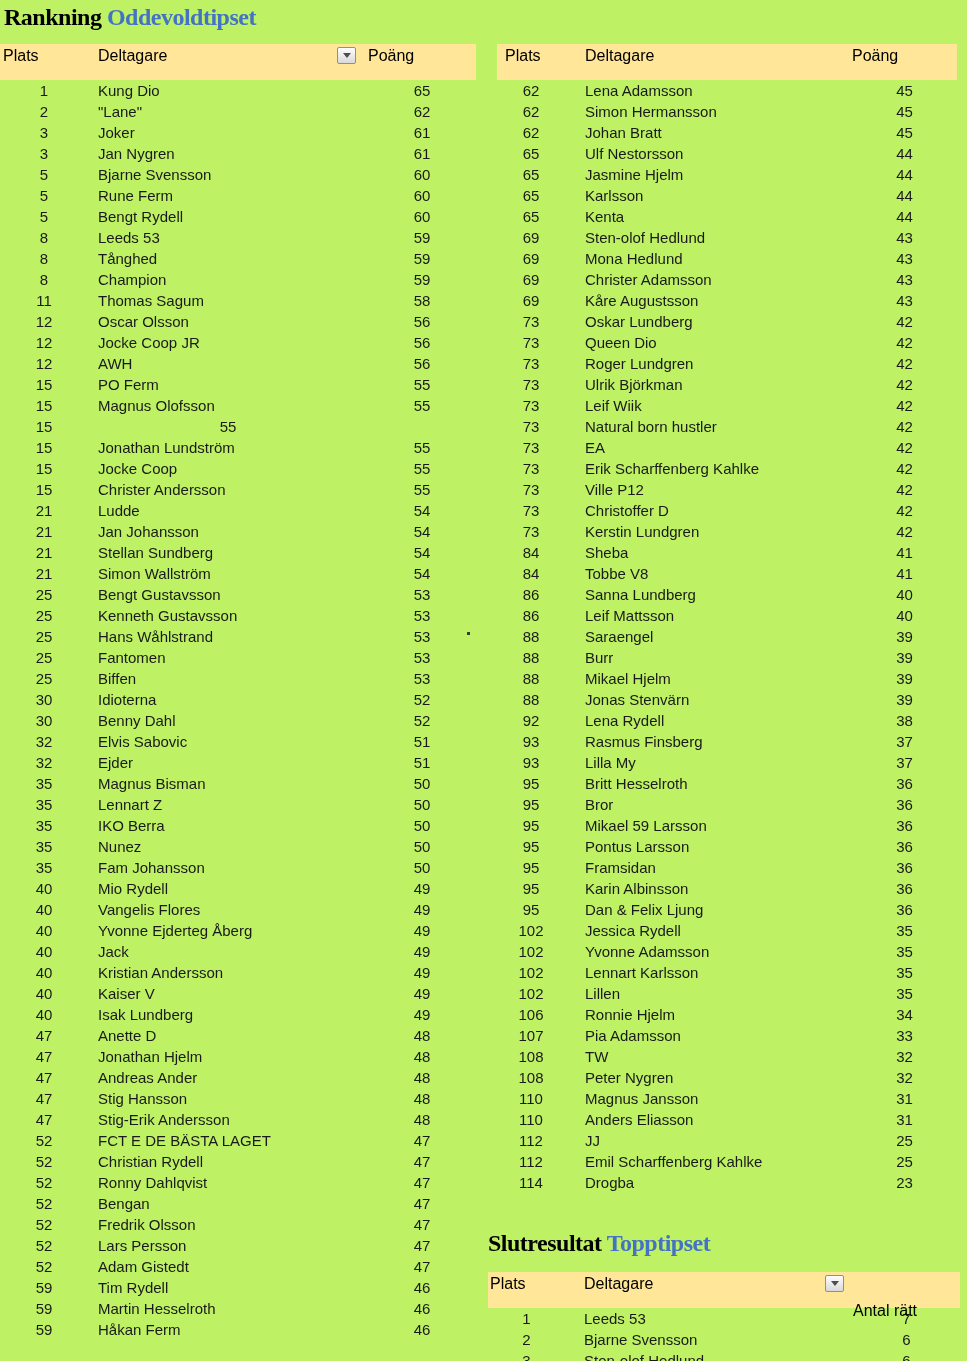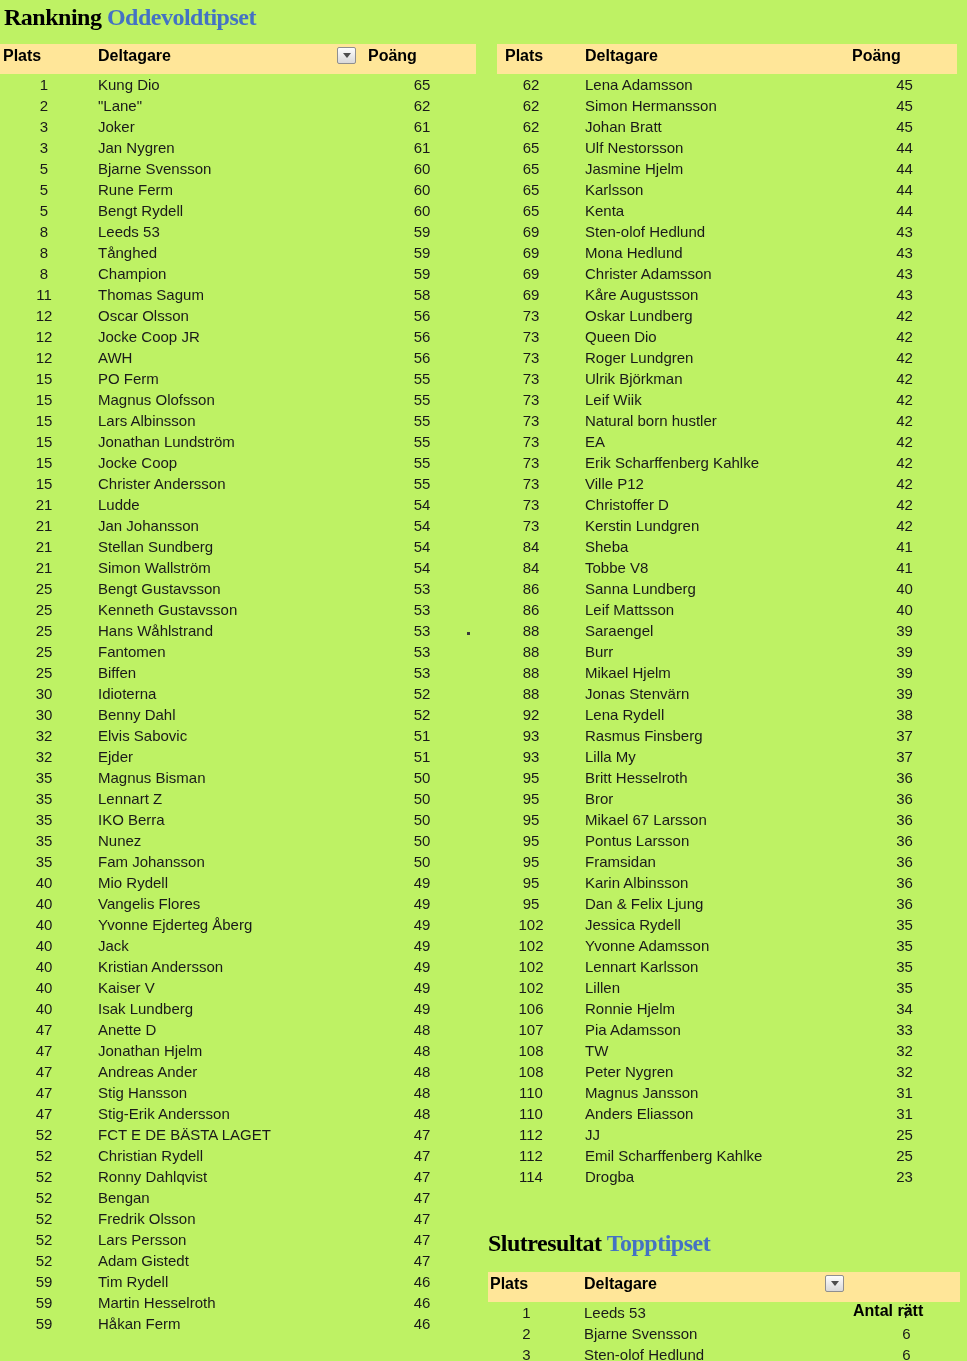--- a/index.html
+++ b/index.html
@@ -5,22 +5,22 @@
   html,body{margin:0;padding:0;}
   body{background:#ffffff;}
   #page{position:relative;width:967px;height:1361px;background:#bef264;overflow:hidden;
         font-family:"Liberation Sans",sans-serif;color:#1a1a1a;}
 
   .big-title{position:absolute;font-family:"Liberation Serif",serif;font-weight:700;
              font-size:24px;letter-spacing:-0.5px;color:#000;white-space:nowrap;}
   .big-title .accent{color:#4472C4;}
 
   .rtable{position:absolute;}
-  .thead{display:grid;background:#FFE699;height:30px;line-height:24px;
-         font-weight:700;font-size:16px;color:#000;position:relative;}
+  .thead{display:grid;background:#FFE699;height:36px;line-height:24px;
+         font-weight:400;font-size:16px;color:#000;position:relative;}
   .tbody{display:block;}
   .trow{display:grid;height:21px;line-height:21px;font-size:15px;}
 
   
   #tbl-left .thead, #tbl-left .trow{grid-template-columns:88px 280px 108px;}
   
   #tbl-right .thead, #tbl-right .trow{grid-template-columns:68px 287px 105px;}
   
   #tbl-bottom .thead, #tbl-bottom .trow{grid-template-columns:77px 288px 107px;}
 
@@ -147,21 +147,20 @@
           <div class="c-name">PO Ferm</div>
           <div class="c-score">55</div>
         </div>
         <div class="trow">
           <div class="c-plats">15</div>
           <div class="c-name">Magnus Olofsson</div>
           <div class="c-score">55</div>
         </div>
         <div class="trow">
           <div class="c-plats">15</div>
-          <div class="c-name">Lars Albinsson</div>
           <div class="c-score">55</div>
         </div>
         <div class="trow">
           <div class="c-plats">15</div>
           <div class="c-name">Jonathan Lundström</div>
           <div class="c-score">55</div>
         </div>
         <div class="trow">
           <div class="c-plats">15</div>
           <div class="c-name">Jocke Coop</div>
@@ -552,21 +551,21 @@
           <div class="c-name">Britt Hesselroth</div>
           <div class="c-score">36</div>
         </div>
         <div class="trow">
           <div class="c-plats">95</div>
           <div class="c-name">Bror</div>
           <div class="c-score">36</div>
         </div>
         <div class="trow">
           <div class="c-plats">95</div>
-          <div class="c-name">Mikael 67 Larsson</div>
+          <div class="c-name">Mikael 59 Larsson</div>
           <div class="c-score">36</div>
         </div>
         <div class="trow">
           <div class="c-plats">95</div>
           <div class="c-name">Pontus Larsson</div>
           <div class="c-score">36</div>
         </div>
         <div class="trow">
           <div class="c-plats">95</div>
           <div class="c-name">Framsidan</div>

